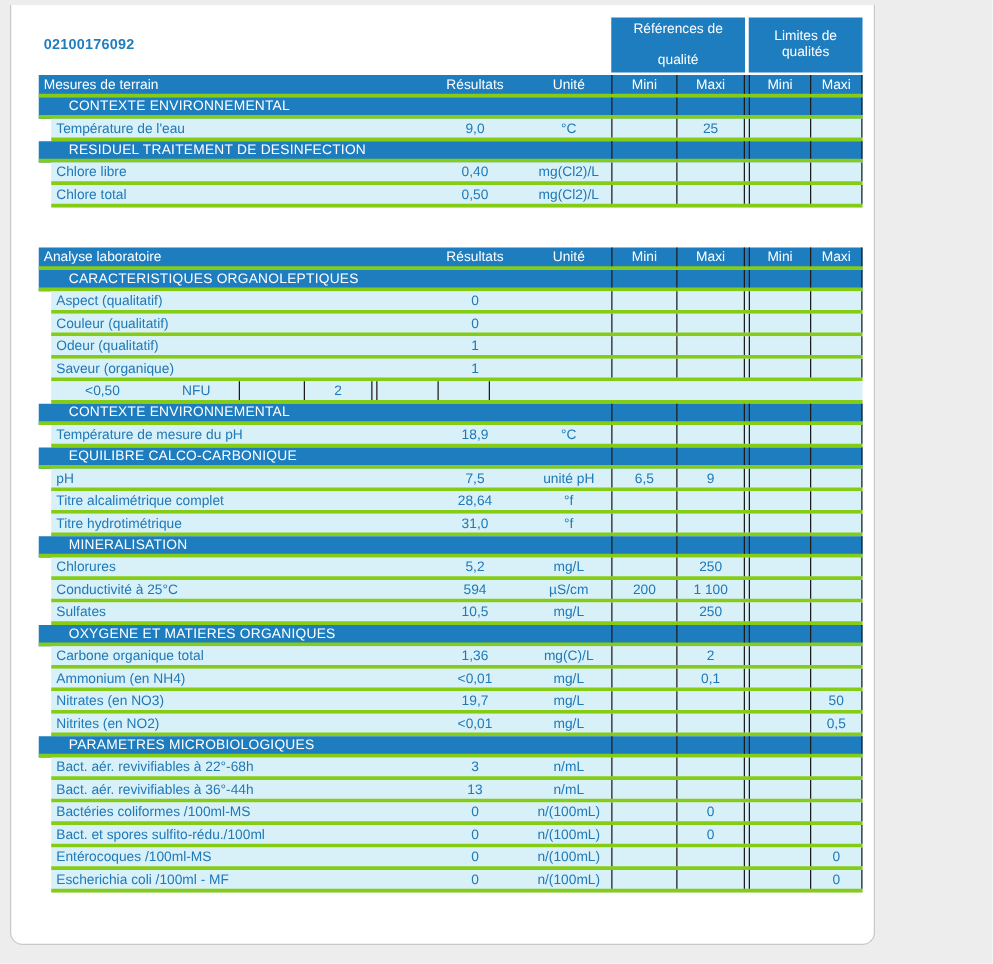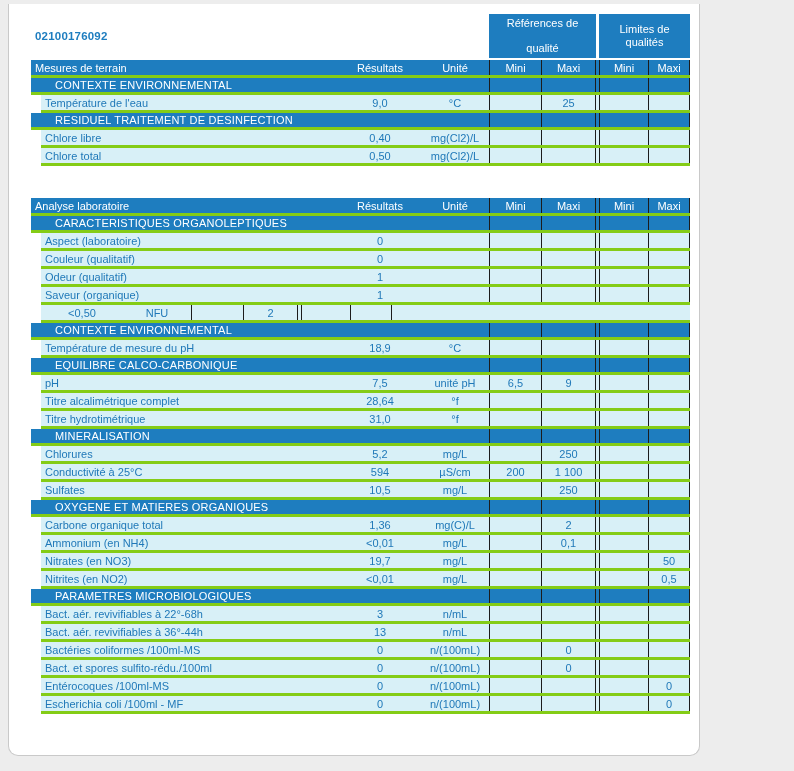--- a/index.html
+++ b/index.html
@@ -165,21 +165,21 @@
             <div class="cell c-label">CARACTERISTIQUES ORGANOLEPTIQUES</div>
             <div class="cell c-result"></div>
             <div class="cell c-unit"></div>
             <div class="cell c-m1"></div>
             <div class="cell c-x1"></div>
             <div class="cell c-gap"></div>
             <div class="cell c-m2"></div>
             <div class="cell c-x2"></div>
           </div>
           <div class="row data-row">
-            <div class="cell c-label">Aspect (laboratoire)</div>
+            <div class="cell c-label">Aspect (qualitatif)</div>
             <div class="cell c-result">0</div>
             <div class="cell c-unit"></div>
             <div class="cell c-m1"></div>
             <div class="cell c-x1"></div>
             <div class="cell c-gap"></div>
             <div class="cell c-m2"></div>
             <div class="cell c-x2"></div>
           </div>
           <div class="row data-row">
             <div class="cell c-label">Couleur (qualitatif)</div>

